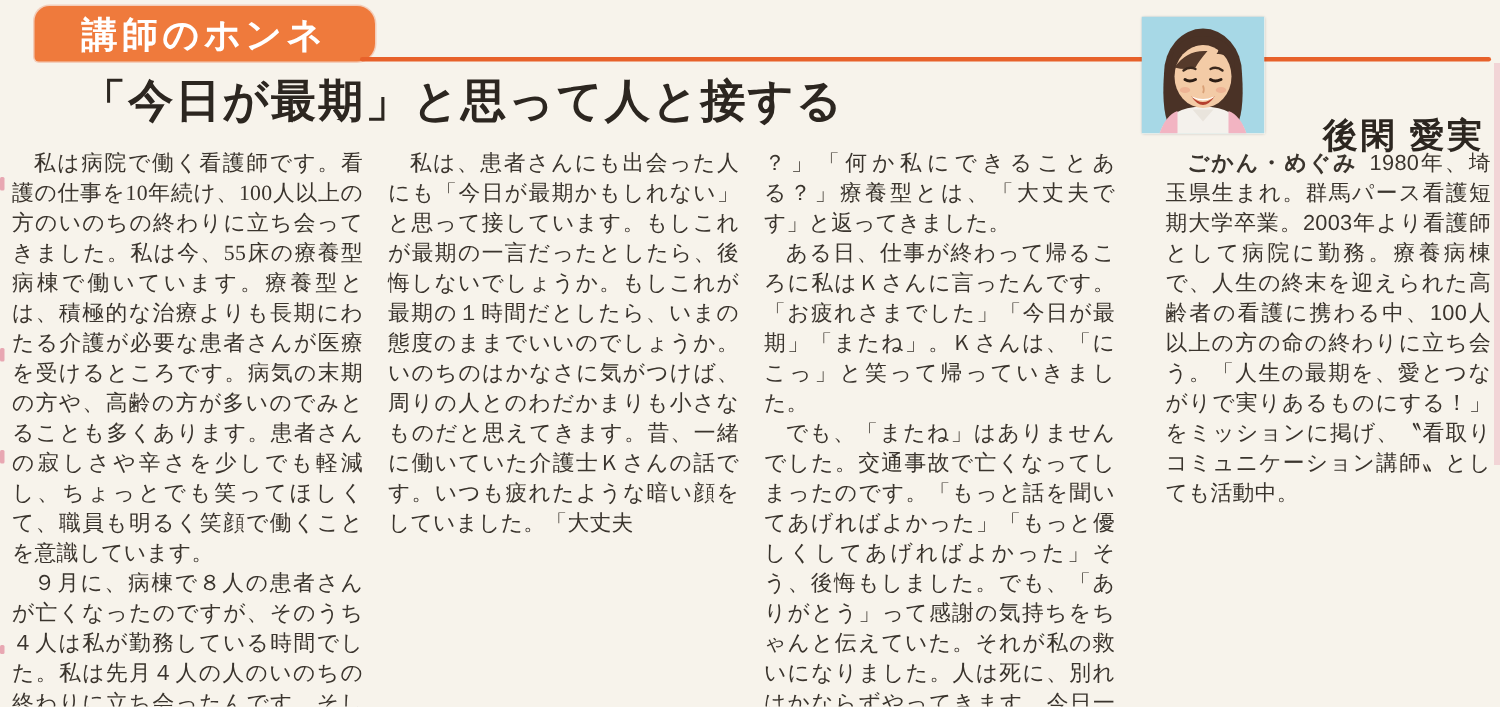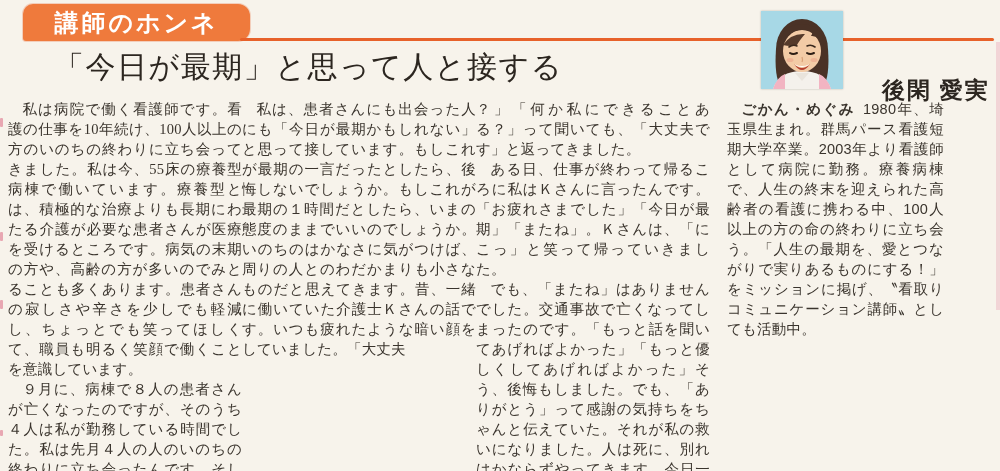--- a/index.html
+++ b/index.html
@@ -24,37 +24,37 @@
     font-weight:bold;font-size:24px;color:#ffffff;
     letter-spacing:3px;
     box-shadow:0 0 0 1px rgba(231,97,42,.25);
   }
   .accent-rule{
     position:absolute;left:240px;top:38px;right:6px;height:3px;
     background:#e7612a;border-radius:2px;
   }
   .page-title{
     position:absolute;left:54px;top:47px;margin:0;
-    font-size:30px;font-weight:normal;color:#2c2620;
+    font-size:30px;font-weight:bold;color:#2c2620;
     letter-spacing:1.5px;white-space:nowrap;
   }
   .author-photo{
     position:absolute;left:761px;top:11px;width:82px;height:78px;
     box-shadow:0 0 2px rgba(0,0,0,.25);
   }
   .author-name{
     position:absolute;left:882px;top:75px;
     font-size:23px;font-weight:bold;color:#2c2620;
     letter-spacing:2px;white-space:nowrap;
   }
 
   
   .columns{
     position:absolute;left:8px;top:99px;width:986px;height:366px;
-    display:flex;
+    display:flex;justify-content:space-between;
   }
   .col{width:234px;}
   .col p{
     margin:0;
     font-size:14.5px;line-height:20px;
     letter-spacing:.2px;
     text-align:justify;
     color:#3a342d;
   }
   .col p.indent{text-indent:1em;}
@@ -124,21 +124,21 @@
 
   <div class="columns">
     <div class="col">
       <p class="indent">私は病院で働く看護師です。看護の仕事を10年続け、100人以上の方のいのちの終わりに立ち会ってきました。私は今、55床の療養型病棟で働いています。療養型とは、積極的な治療よりも長期にわたる介護が必要な患者さんが医療を受けるところです。病気の末期の方や、高齢の方が多いのでみとることも多くあります。患者さんの寂しさや辛さを少しでも軽減し、ちょっとでも笑ってほしくて、職員も明るく笑顔で働くことを意識しています。</p>
       <p class="indent">９月に、病棟で８人の患者さんが亡くなったのですが、そのうち４人は私が勤務している時間でした。私は先月４人の人のいのちの終わりに立ち会ったんです。そして残りの４</p>
     </div>
     <div class="col">
       <p class="indent">私は、患者さんにも出会った人にも「今日が最期かもしれない」と思って接しています。もしこれが最期の一言だったとしたら、後悔しないでしょうか。もしこれが最期の１時間だとしたら、いまの態度のままでいいのでしょうか。いのちのはかなさに気がつけば、周りの人とのわだかまりも小さなものだと思えてきます。昔、一緒に働いていた介護士Ｋさんの話です。いつも疲れたような暗い顔をしていました。「大丈夫</p>
     </div>
     <div class="col">
-      <p>？」「何か私にできることある？」って聞いても、「大丈夫です」と返ってきました。</p>
+      <p>？」「何か私にできることある？」療養型とは、「大丈夫です」と返ってきました。</p>
       <p class="indent">ある日、仕事が終わって帰るころに私はＫさんに言ったんです。「お疲れさまでした」「今日が最期」「またね」。Ｋさんは、「にこっ」と笑って帰っていきました。</p>
       <p class="indent">でも、「またね」はありませんでした。交通事故で亡くなってしまったのです。「もっと話を聞いてあげればよかった」「もっと優しくしてあげればよかった」そう、後悔もしました。でも、「ありがとう」って感謝の気持ちをちゃんと伝えていた。それが私の救いになりました。人は死に、別れはかならずやってきます。今日一日だけでもかまいませ</p>
     </div>
     <div class="col col-last">
       <p class="profile">
         <span class="profile-name">ごかん・めぐみ</span><span class="profile-text">1980年、埼玉県生まれ。群馬パース看護短期大学卒業。2003年より看護師として病院に勤務。療養病棟で、人生の終末を迎えられた高齢者の看護に携わる中、100人以上の方の命の終わりに立ち会う。「人生の最期を、愛とつながりで実りあるものにする！」をミッションに掲げ、〝看取りコミュニケーション講師〟としても活動中。</span>
       </p>
     </div>
   </div>
 

